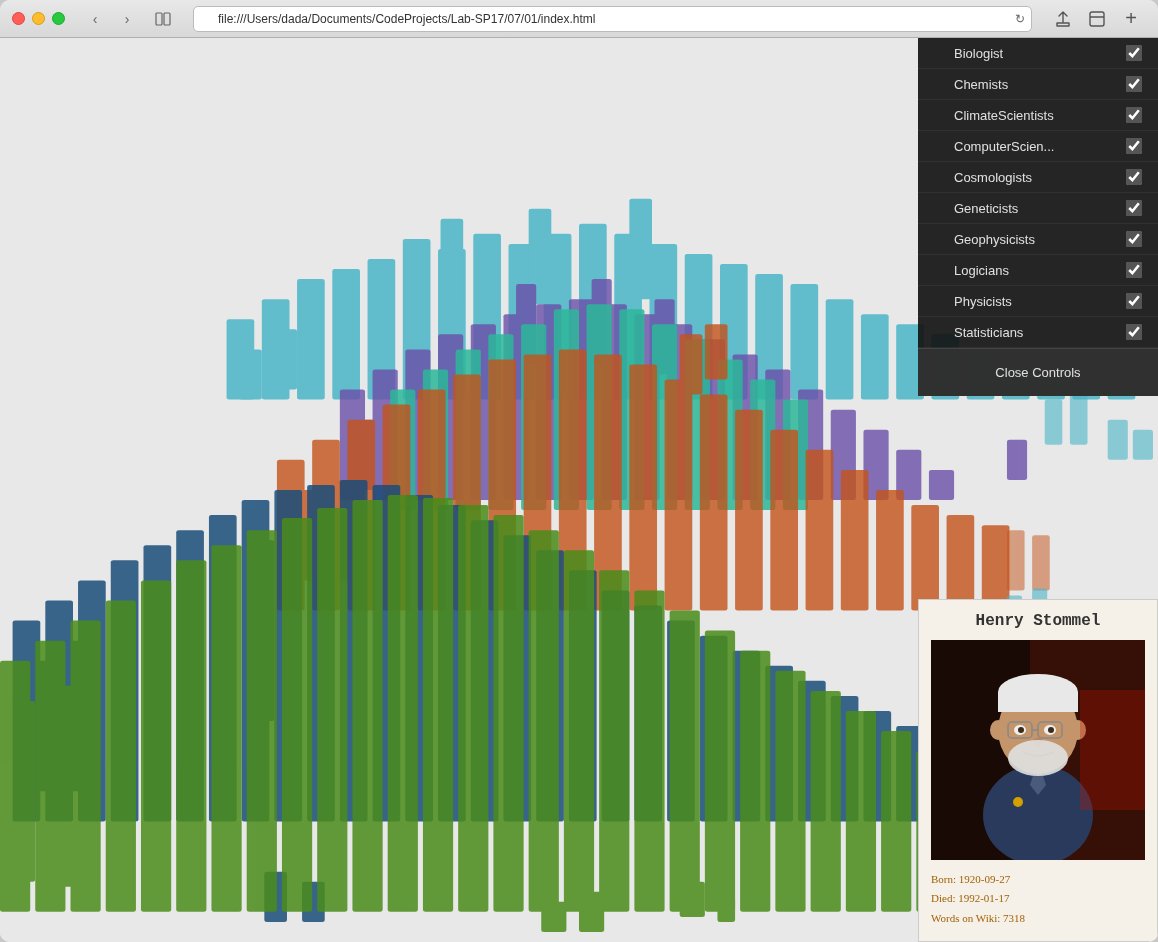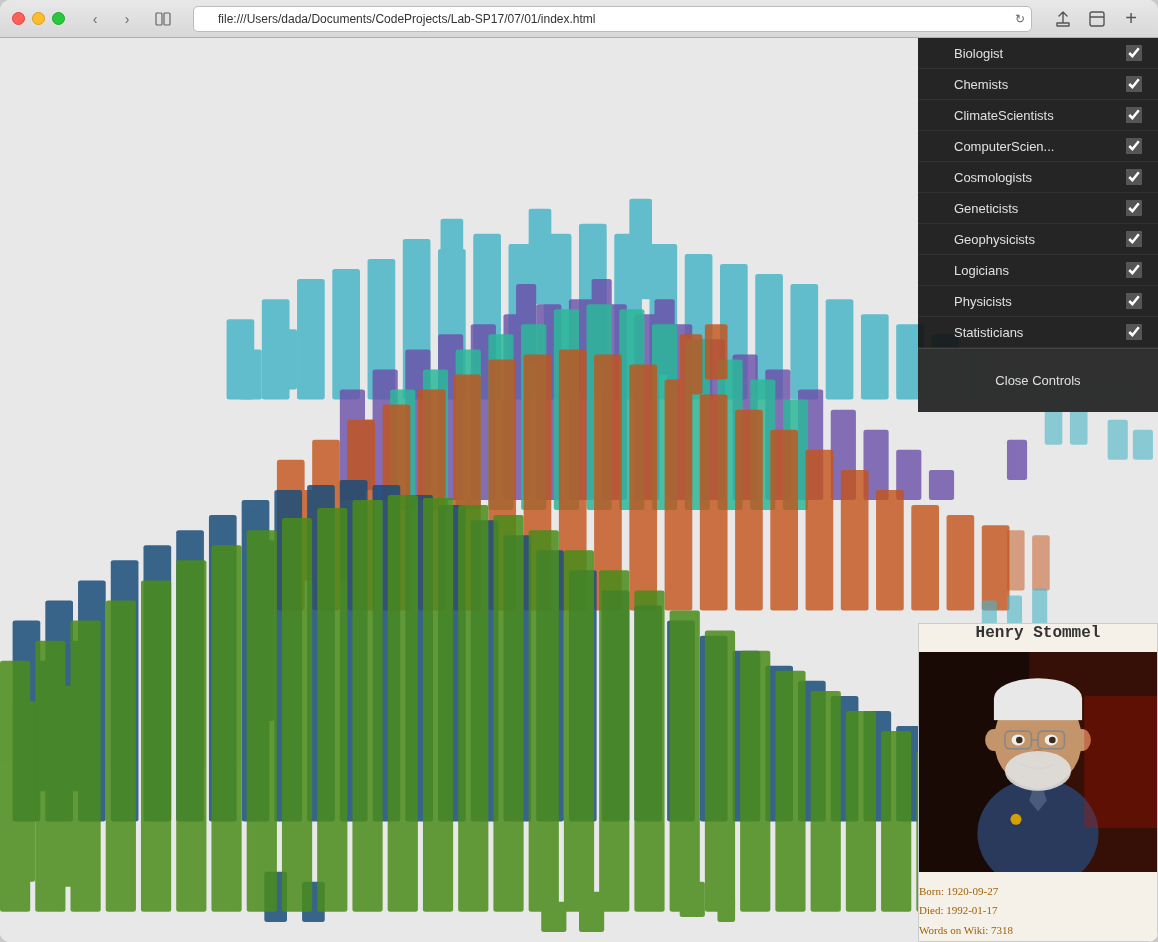--- a/index.html
+++ b/index.html
@@ -176,38 +176,39 @@
 
     .controls-checkbox {
       width: 16px;
       height: 16px;
       accent-color: #555;
       cursor: pointer;
     }
 
     .close-controls-btn {
       width: 100%;
-      padding: 24px;
+      padding: 16px;
       background: rgba(50,50,50,0.9);
       color: #e0e0e0;
       border: none;
       font-size: 13px;
       cursor: pointer;
       text-align: center;
       border-top: 1px solid rgba(100,100,100,0.4);
     }
 
     
     .info-panel {
       position: absolute;
       bottom: 0;
       right: 0;
       width: 240px;
       background: #f5f0e8;
       border: 1px solid #ccc;
+      padding: 12px;
     }
 
     .info-name {
       font-family: 'Courier New', monospace;
       font-size: 16px;
       font-weight: bold;
       color: #333;
       text-align: center;
       margin-bottom: 10px;
     }

